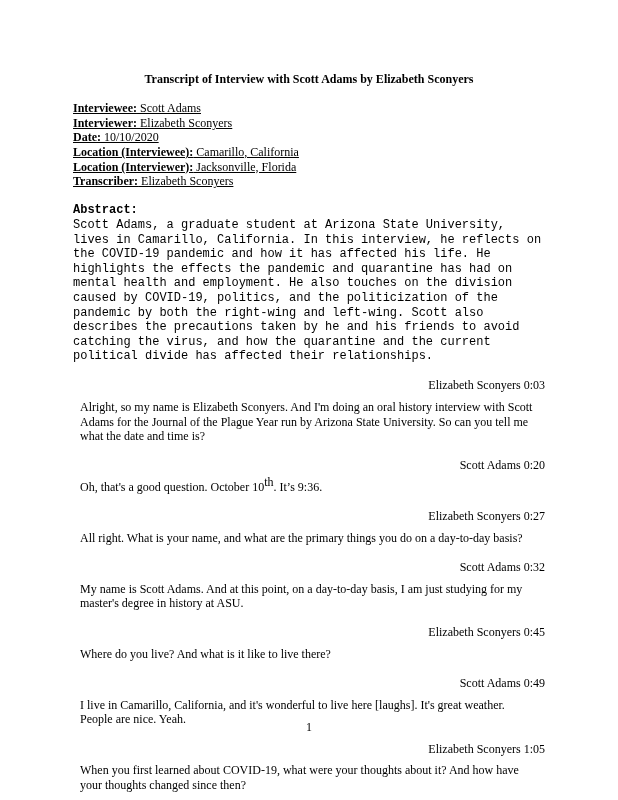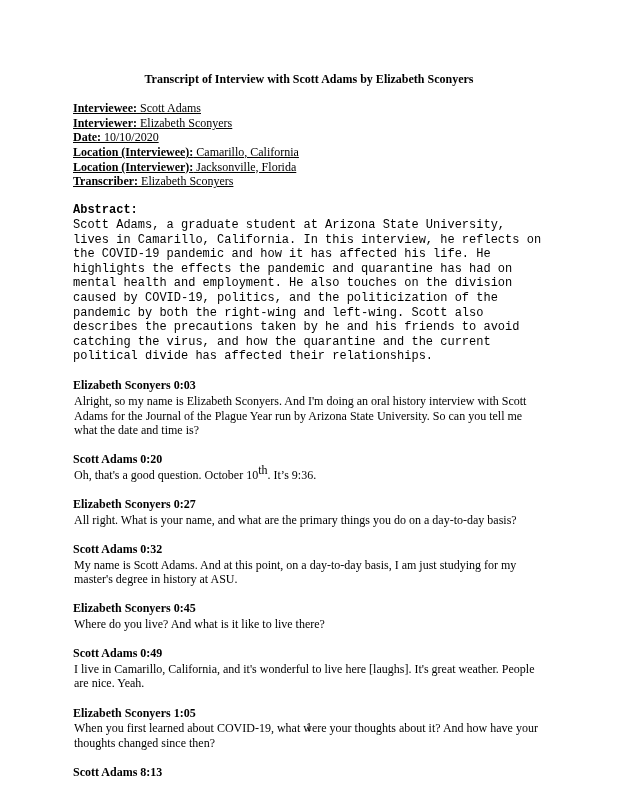--- a/index.html
+++ b/index.html
@@ -40,24 +40,25 @@
   .abstract-heading {
     font-weight: bold;
   }
   .abstract-text {
     margin: 0;
   }
   .entry {
     margin-top: 14.6px;
   }
   .speaker-heading {
-    font-weight: bold;
+    font-weight: normal;
+    text-align: right;
   }
   .entry-text {
-    margin: 1px;
+    margin: 7px;
     font-family: Liberation Serif, serif;
   }
   sup {
     font-size: 12px;
     line-height: 0;
     vertical-align: super;
   }
   .page-footer {
     position: absolute;
     top: 720px;

